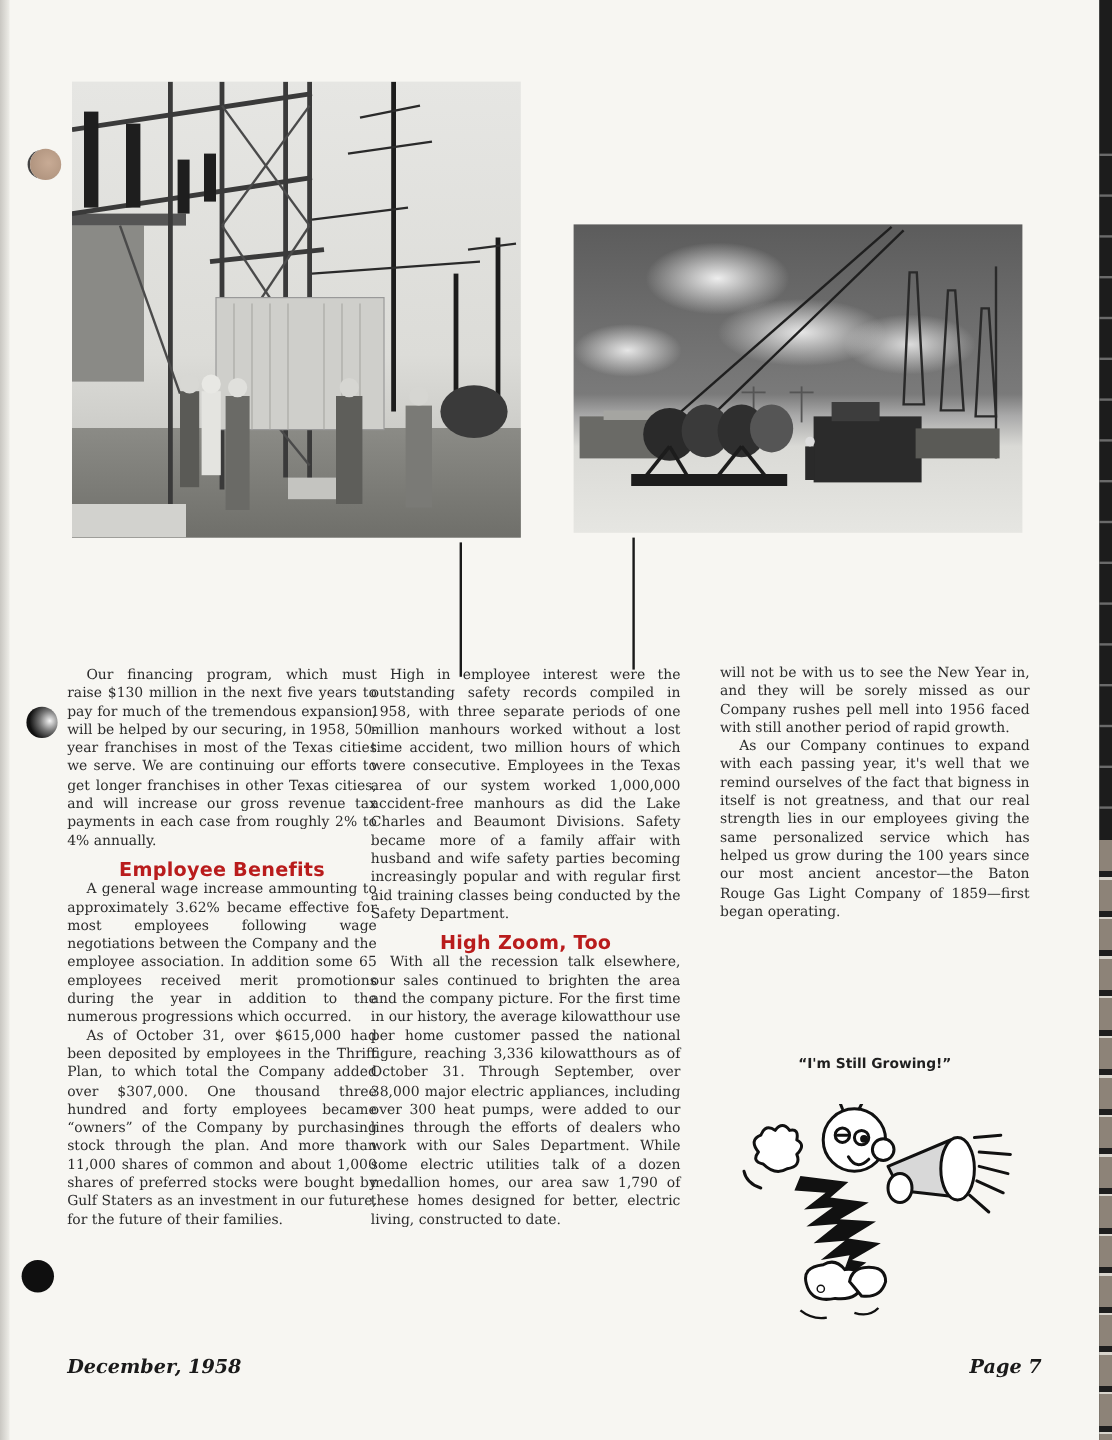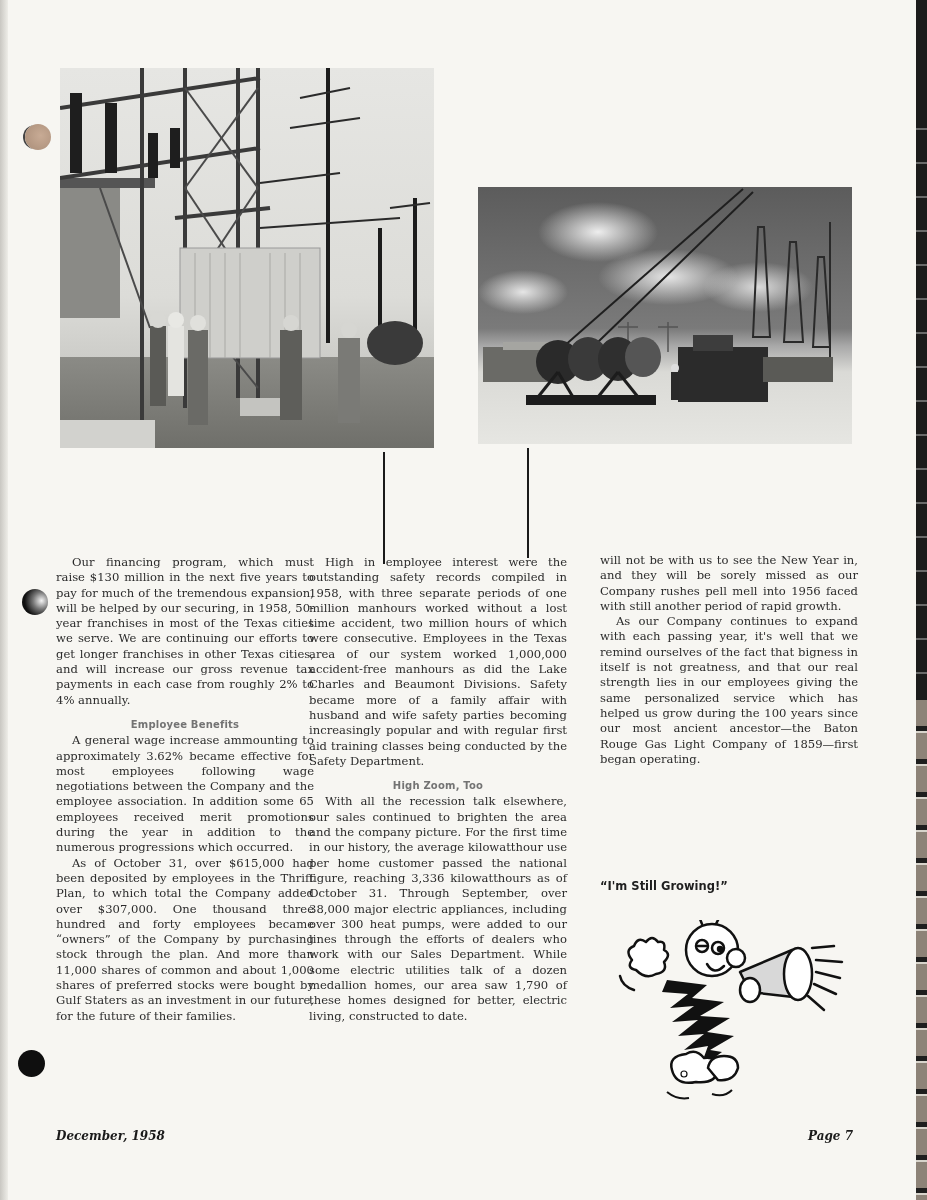--- a/index.html
+++ b/index.html
@@ -38,26 +38,26 @@
 
     .connector { position: absolute; width: 2px; background: #1a1a1a; }
     .connector-1 { left: 383px; top: 452px; height: 112px; }
     .connector-2 { left: 527px; top: 448px; height: 110px; }
 
     .col { position: absolute; width: 258px; font-size: 11.6px; line-height: 15.3px; text-align: justify; color: #2b2b2b; }
     .col p { margin: 0; text-indent: 16px; }
     .col-1 { left: 56px; top: 555px; }
     .col-2 { left: 309px; top: 555px; }
     .col-3 { left: 600px; top: 553px; }
-    .col .heading { font-family: "DejaVu Sans", sans-serif; font-weight: bold; font-size: 10px; text-align: center; text-indent: 0; margin: 9px 0 1px 0; letter-spacing: 0.2px; color: #737373; }
-
-    .caption { position: absolute; left: 600px; top: 879px; width: 258px; text-align: left; font-family: "DejaVu Sans", sans-serif; font-weight: bold; font-size: 11.5px; color: #1f1f1f; }
+    .col .heading { font-family: "DejaVu Sans", sans-serif; font-weight: bold; font-size: 16px; text-align: center; text-indent: 0; margin: 9px 0 1px 0; letter-spacing: 0.2px; color: #b91c1c; }
+
+    .caption { position: absolute; left: 600px; top: 879px; width: 258px; text-align: center; font-family: "DejaVu Sans", sans-serif; font-weight: bold; font-size: 11.5px; color: #1f1f1f; }
     .mascot { position: absolute; left: 612px; top: 920px; width: 240px; height: 200px; }
 
-    .footer { position: absolute; top: 1129px; font-family: "DejaVu Serif", serif; font-style: italic; font-weight: bold; font-size: 12px; color: #1a1a1a; }
+    .footer { position: absolute; top: 1129px; font-family: "DejaVu Serif", serif; font-style: italic; font-weight: bold; font-size: 16px; color: #1a1a1a; }
     .footer-left { left: 56px; }
     .footer-right { left: 808px; font-style: italic; }
   </style>
 </head>
 <body>
 
 <div class="page">
   <div class="left-edge"></div>
   <div class="right-binding">
     <div class="tick" style="top:128px"></div>

